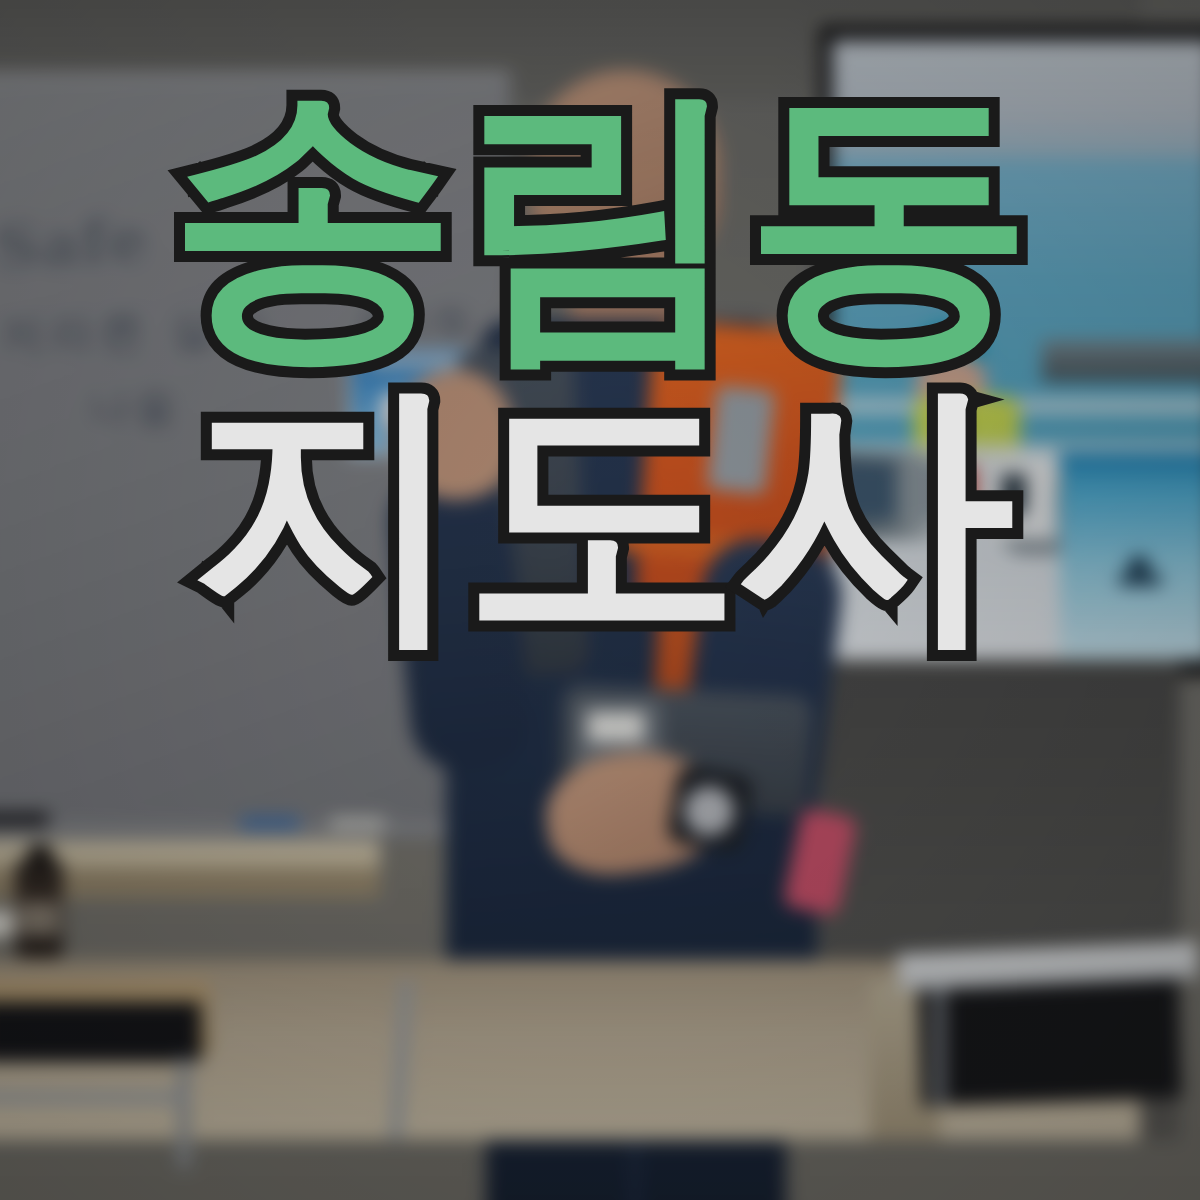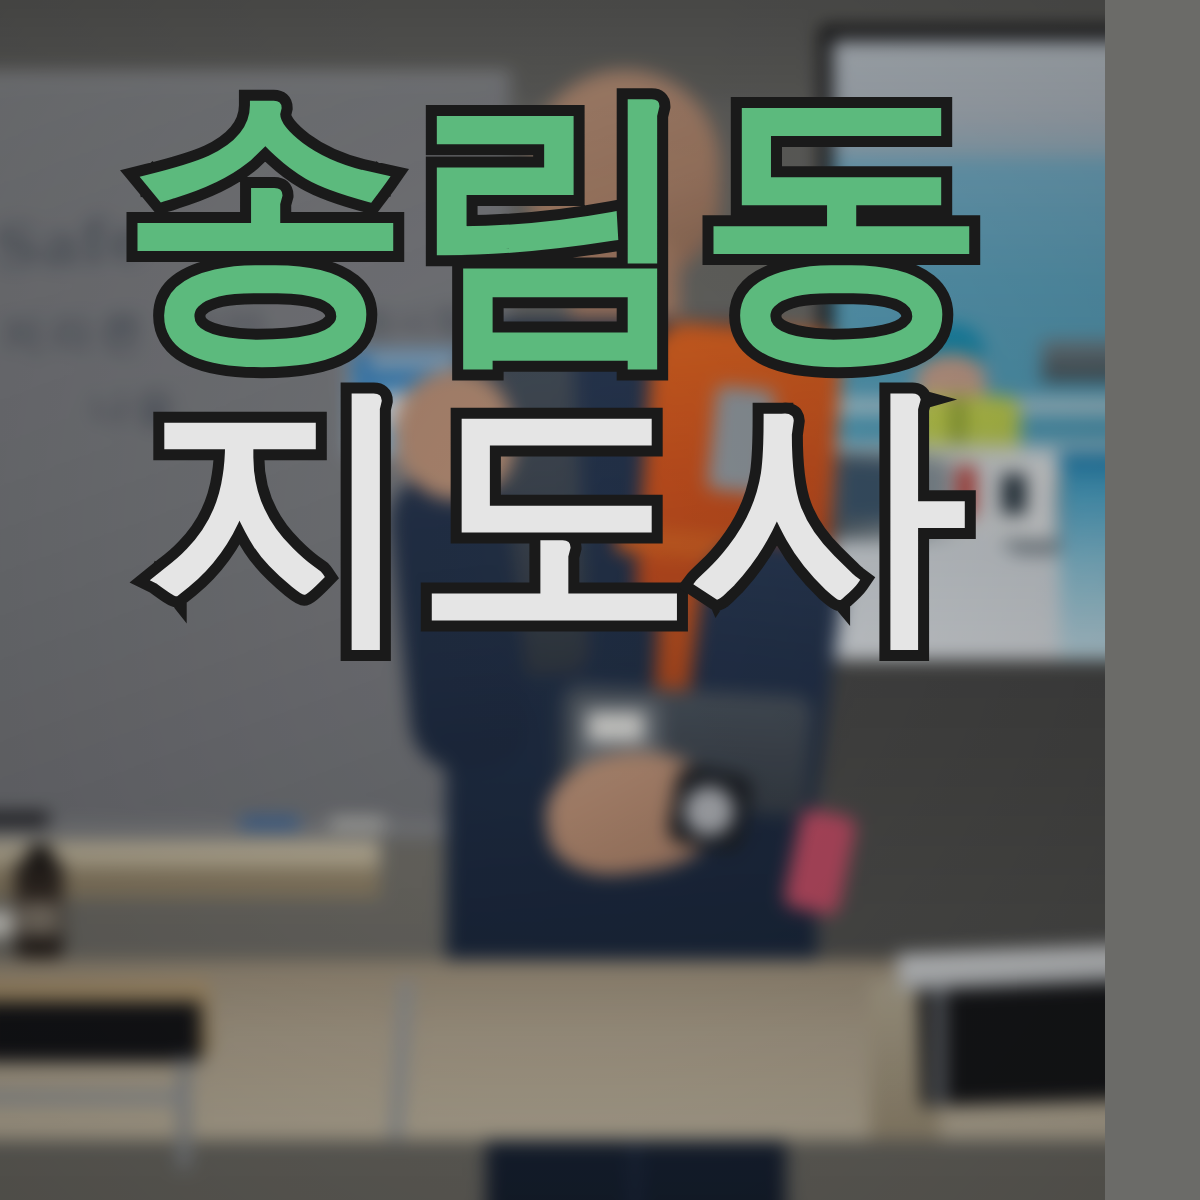--- a/index.html
+++ b/index.html
@@ -2,21 +2,21 @@
 <html><head>
 <meta charset="utf-8">
 <style>
   * { margin:0; padding:0; box-sizing:border-box; }
   html,body { width:1200px; height:1200px; overflow:hidden; }
   body {
     font-family:"Liberation Sans","DejaVu Sans",sans-serif;
     background:#6b6b68;
   }
 
-  #stage { position:relative; width:1105px; height:1200px; overflow:hidden; }
+  #stage { position:relative; width:1200px; height:1200px; overflow:hidden; }
 
   
   .photo { position:absolute; inset:0; overflow:hidden; }
   .photo .blurwrap {
     position:absolute; inset:-60px;
     filter:blur(9px) saturate(0.92) brightness(0.9);
   }
 
   
   .wall {

